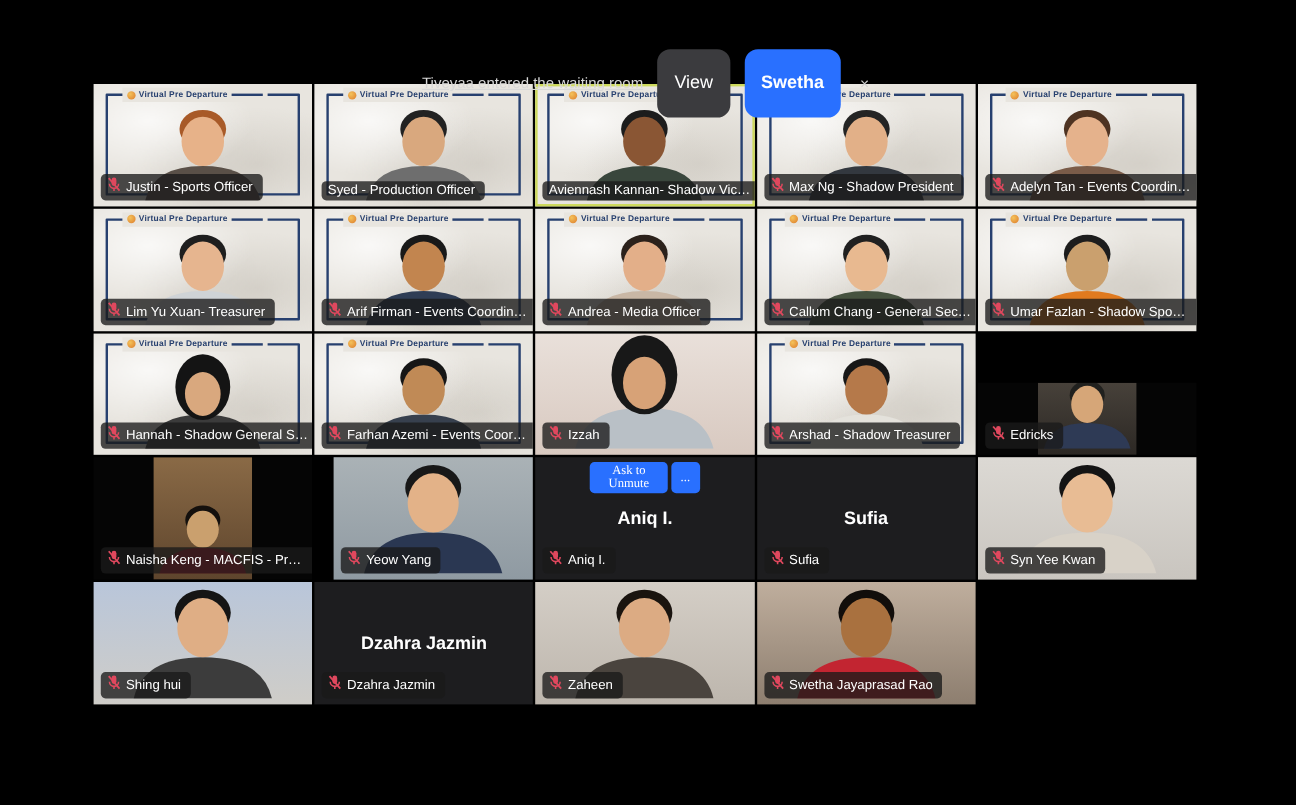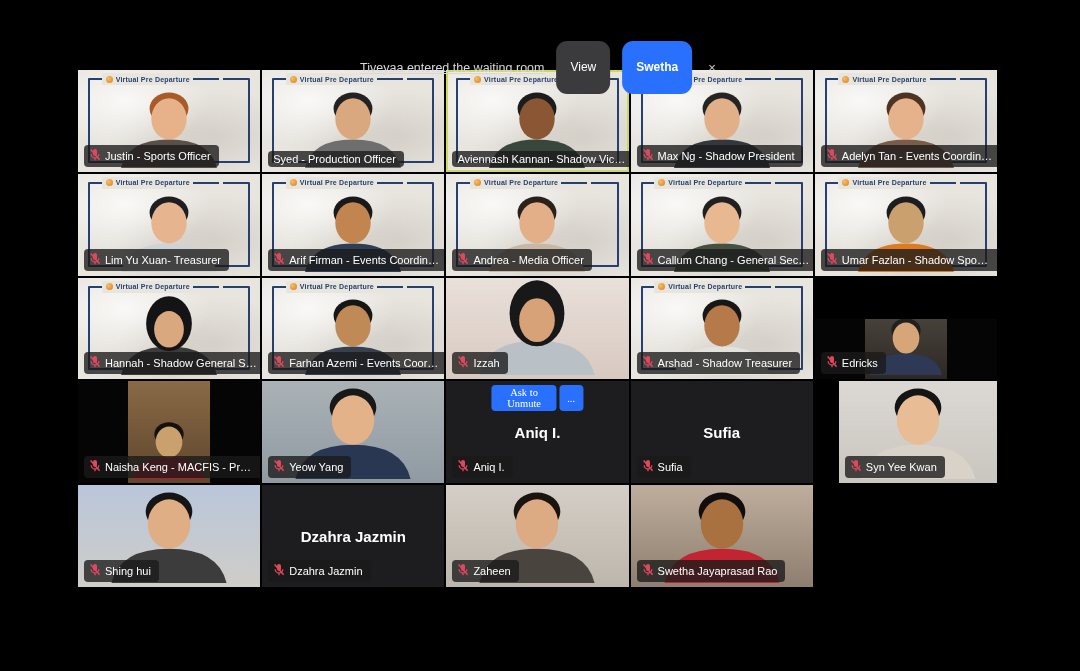--- a/index.html
+++ b/index.html
@@ -2,21 +2,21 @@
 <html><head>
 <meta charset="utf-8">
 <style>
   html,body{margin:0;padding:0;width:1080px;height:671px;background:#000;overflow:hidden;
     font-family:"Liberation Sans",sans-serif;-webkit-font-smoothing:antialiased;}
 
   
   .notif{position:absolute;top:41px;left:50%;transform:translateX(-50%);
     display:flex;align-items:center;gap:12px;z-index:50;}
   .notif-msg{color:#d8d8d8;font-size:12.5px;white-space:nowrap;text-decoration:underline;}
-  .pill{border:none;border-radius:11px;font-size:12px;padding:20px 14px;cursor:pointer;
+  .pill{border:none;border-radius:11px;font-size:15px;padding:20px 14px;cursor:pointer;
     font-family:"Liberation Sans",sans-serif;line-height:1.1;}
   .pill.view{background:#3b3b3e;color:#fff;}
   .pill.admit{background:#2970ff;color:#fff;font-weight:bold;}
   .notif-close{color:#cfcfcf;font-size:13px;background:none;border:none;cursor:pointer;
     padding:2px 4px;line-height:1;}
 
   
   .grid{position:absolute;left:78px;top:70px;width:919px;height:517px;
     display:grid;grid-template-columns:repeat(5,1fr);grid-template-rows:repeat(5,1fr);
     gap:2px;background:#000;}
@@ -393,21 +393,21 @@
       <div class="nametag">
         <span class="micico"><svg width="12" height="13" viewBox="0 0 12 13">
             <rect x="4" y="1" width="4" height="7" rx="2" fill="#e0485e"></rect>
             <path d="M2.2 6.2 a3.8 3.8 0 0 0 7.6 0" fill="none" stroke="#e0485e" stroke-width="1.3"></path>
             <line x1="6" y1="10.2" x2="6" y2="12.2" stroke="#e0485e" stroke-width="1.3"></line>
             <line x1="1.6" y1="1.4" x2="10.6" y2="11.8" stroke="#e0485e" stroke-width="1.5"></line>
           </svg></span>
         <span class="nm">Naisha Keng - MACFIS - President</span>
       </div>
     </div>
-    <div class="tile" style="background: linear-gradient(rgb(170, 178, 182), rgb(143, 154, 162));">
+    <div class="tile" style="background: linear-gradient(rgb(170, 178, 182), rgb(143, 154, 162)); margin-left: 16px;">
       <span class="person"><svg width="150" height="96" viewBox="0 0 100 70" preserveAspectRatio="xMidYMax meet">
           <path d="M8 70 Q14 45 50 45 Q86 45 92 70 Z" fill="#2a3752"></path>
           <ellipse cx="50" cy="18" rx="17" ry="14" fill="#181818"></ellipse>
           <ellipse cx="50" cy="27" rx="15.5" ry="18" fill="#e3b288"></ellipse>
         </svg></span>
       <div class="nametag">
         <span class="micico"><svg width="12" height="13" viewBox="0 0 12 13">
             <rect x="4" y="1" width="4" height="7" rx="2" fill="#e0485e"></rect>
             <path d="M2.2 6.2 a3.8 3.8 0 0 0 7.6 0" fill="none" stroke="#e0485e" stroke-width="1.3"></path>
             <line x1="6" y1="10.2" x2="6" y2="12.2" stroke="#e0485e" stroke-width="1.3"></line>
@@ -437,21 +437,21 @@
       <div class="nametag">
         <span class="micico"><svg width="12" height="13" viewBox="0 0 12 13">
             <rect x="4" y="1" width="4" height="7" rx="2" fill="#e0485e"></rect>
             <path d="M2.2 6.2 a3.8 3.8 0 0 0 7.6 0" fill="none" stroke="#e0485e" stroke-width="1.3"></path>
             <line x1="6" y1="10.2" x2="6" y2="12.2" stroke="#e0485e" stroke-width="1.3"></line>
             <line x1="1.6" y1="1.4" x2="10.6" y2="11.8" stroke="#e0485e" stroke-width="1.5"></line>
           </svg></span>
         <span class="nm">Sufia</span>
       </div>
     </div>
-    <div class="tile" style="background: linear-gradient(rgb(220, 217, 212), rgb(201, 197, 191)); margin-left: 24px;">
+    <div class="tile" style="background: linear-gradient(rgb(220, 217, 212), rgb(201, 197, 191));">
       <span class="person"><svg width="150" height="96" viewBox="0 0 100 70" preserveAspectRatio="xMidYMax meet">
           <path d="M8 70 Q14 45 50 45 Q86 45 92 70 Z" fill="#d8d2c8"></path>
           <ellipse cx="50" cy="18" rx="17" ry="14" fill="#141414"></ellipse>
           <ellipse cx="50" cy="27" rx="15.5" ry="18" fill="#e8bc94"></ellipse>
         </svg></span>
       <div class="nametag">
         <span class="micico"><svg width="12" height="13" viewBox="0 0 12 13">
             <rect x="4" y="1" width="4" height="7" rx="2" fill="#e0485e"></rect>
             <path d="M2.2 6.2 a3.8 3.8 0 0 0 7.6 0" fill="none" stroke="#e0485e" stroke-width="1.3"></path>
             <line x1="6" y1="10.2" x2="6" y2="12.2" stroke="#e0485e" stroke-width="1.3"></line>

